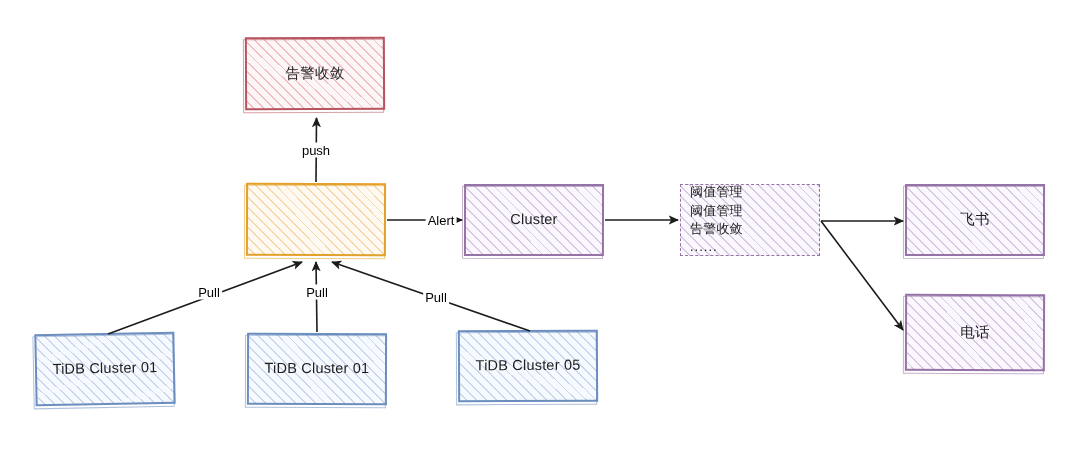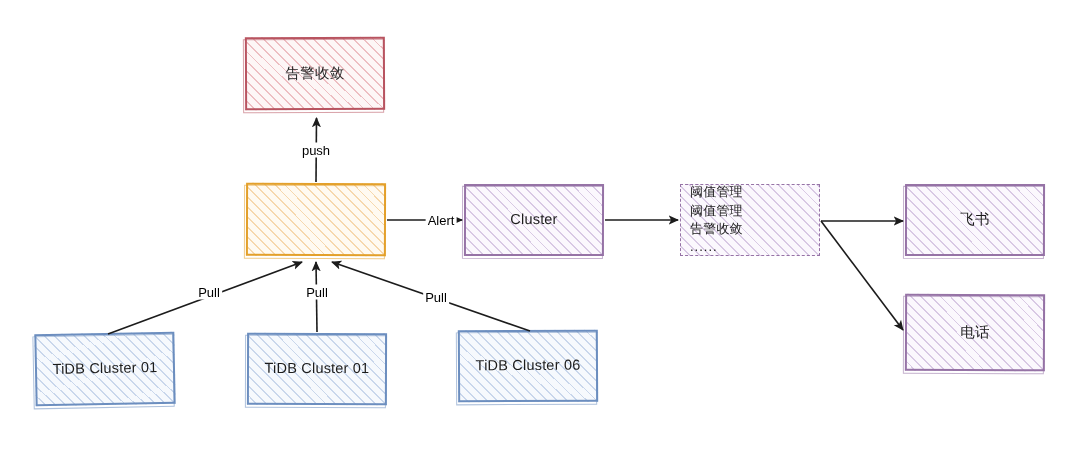--- a/index.html
+++ b/index.html
@@ -204,21 +204,21 @@
       <div class="node t-blue" style="left: 247px; top: 333px; width: 140px; height: 72px; transform: rotate(0.15deg);">
         <div class="fill"></div>
         <div class="brd"></div>
         <div class="brd2" style="inset: 2px 1px -3px -2px;"></div>
         <div class="label">TiDB Cluster 01</div>
       </div>
       <div class="node t-blue" style="left: 458px; top: 330px; width: 140px; height: 72px; transform: rotate(-0.3deg);">
         <div class="fill"></div>
         <div class="brd"></div>
         <div class="brd2" style="inset: 2px 1px -3px -2px;"></div>
-        <div class="label">TiDB Cluster 06</div>
+        <div class="label">TiDB Cluster 05</div>
       </div>
     </div>
 
   <div id="edge-labels">
       <div class="edge-label" style="left: 316px; top: 150px; transform: translate(-50%, -50%);">push</div>
       <div class="edge-label" style="left: 425px; top: 220px; transform: translate(-50%, -50%); margin-left: 16px;">Alert</div>
       <div class="edge-label" style="left: 209px; top: 292px; transform: translate(-50%, -50%);">Pull</div>
       <div class="edge-label" style="left: 317px; top: 292px; transform: translate(-50%, -50%);">Pull</div>
       <div class="edge-label" style="left: 436px; top: 297px; transform: translate(-50%, -50%);">Pull</div>
     </div>

